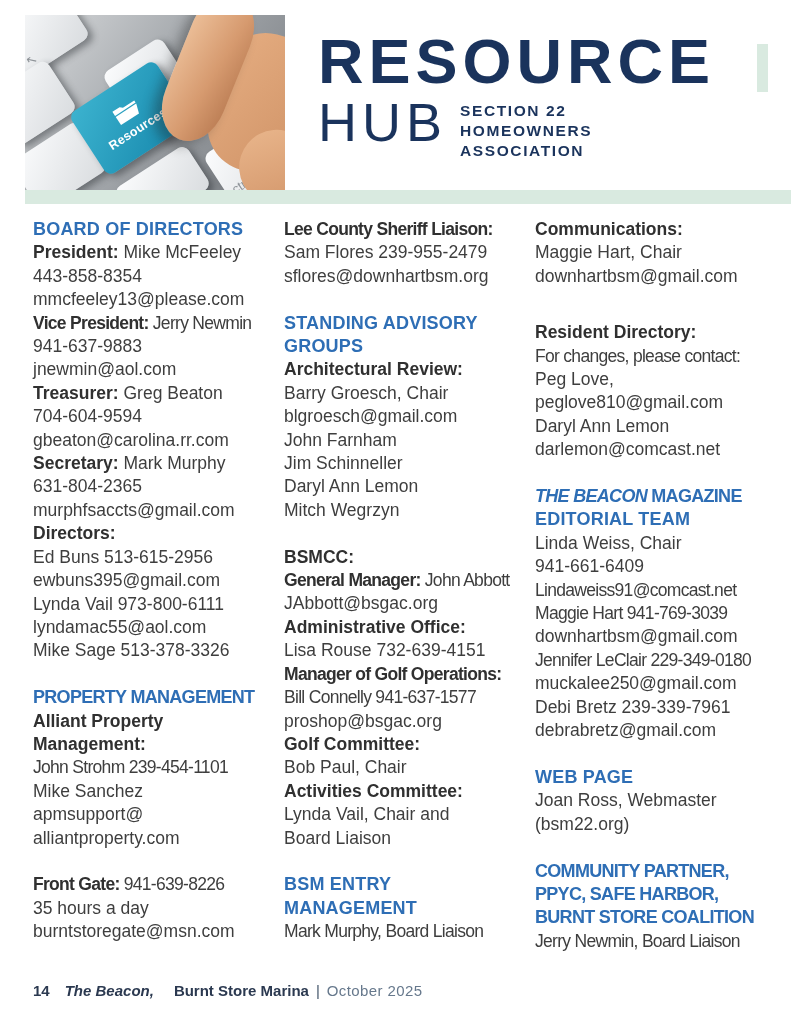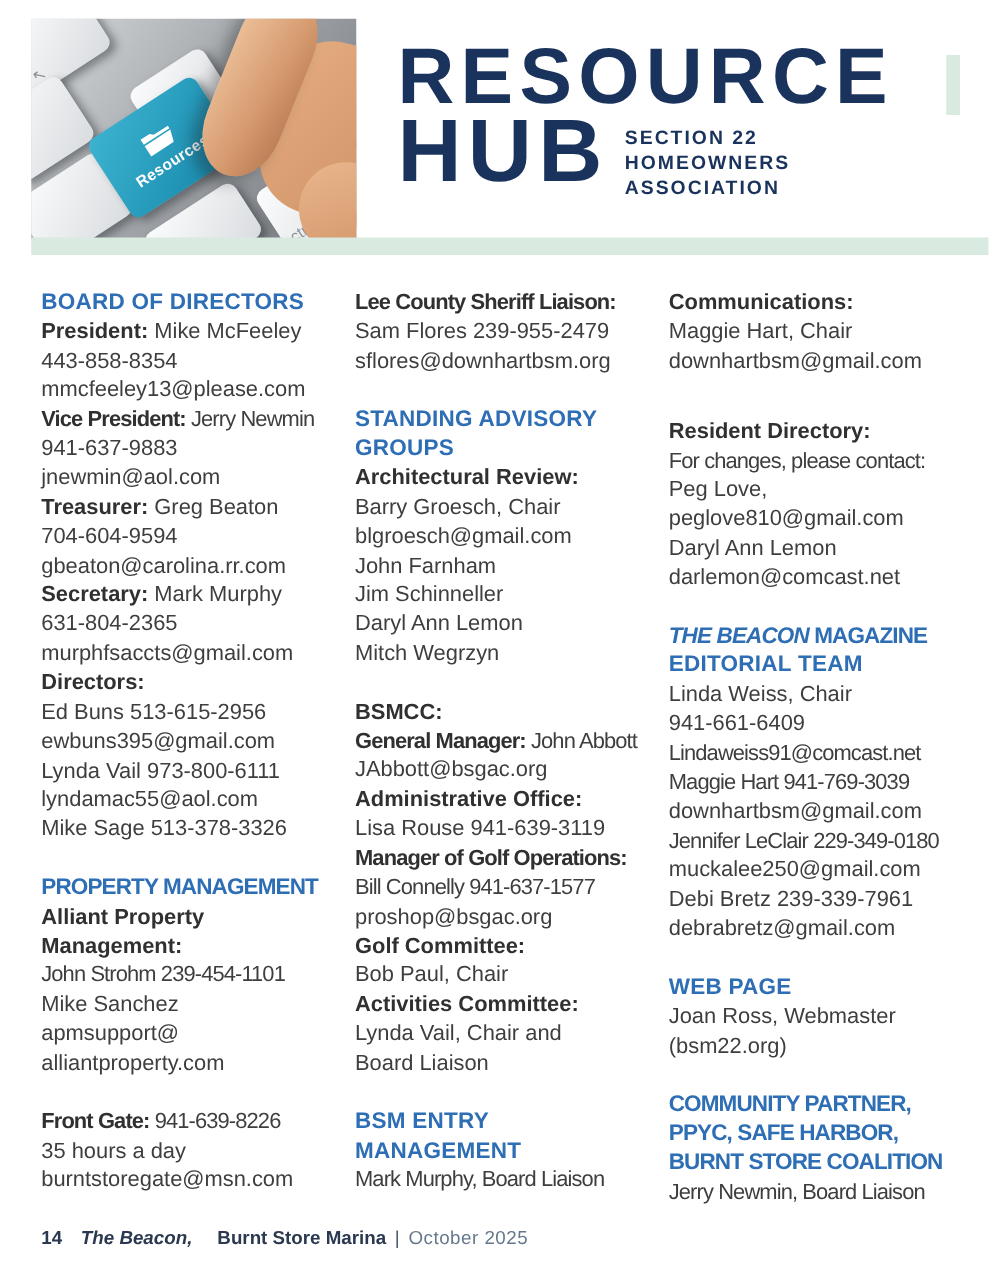--- a/index.html
+++ b/index.html
@@ -36,27 +36,27 @@
     width:150px;height:140px;left:188px;top:25px;transform:rotate(15deg);
     border-radius:45px;background:linear-gradient(120deg,#e6ae82,#c88a5e);
   }
   .thumb{
     width:85px;height:75px;left:213px;top:118px;transform:rotate(40deg);
     border-radius:38px;background:linear-gradient(120deg,#eab78d,#cf9165);
   }
   .titleblock{position:absolute;left:318px;top:30px;color:#1a335c;}
   .title1{font-size:63px;font-weight:700;letter-spacing:5px;line-height:62px;white-space:nowrap;}
   .title-row{display:flex;align-items:flex-start;}
-  .title2{font-size:71px;font-weight:700;letter-spacing:5px;line-height:60px;}
+  .title2{font-size:54px;font-weight:400;letter-spacing:5px;line-height:60px;}
   .subtitle{margin-left:13px;margin-top:9px;font-size:15.5px;font-weight:700;letter-spacing:1.6px;line-height:20px;white-space:nowrap;}
   .mint-strip{position:absolute;left:25px;top:190px;width:766px;height:14px;background:#d9eae0;}
   .mint-tab{position:absolute;left:757px;top:44px;width:11px;height:48px;background:#d9eae0;}
   
   .columns{
-    position:absolute;left:33px;top:230px;width:740px;
+    position:absolute;left:33px;top:218px;width:740px;
     display:flex;gap:13px;color:#3e3e3e;font-size:17.5px;
   }
   .col{flex:1 1 0;min-width:0;}
   .line{line-height:23.4px;white-space:nowrap;}
   .hline{color:#2e6eb5;font-weight:700;font-size:18px;letter-spacing:.2px;}
   .b{font-weight:700;color:#303030;}
   .i{font-style:italic;}
   .tight{letter-spacing:-0.7px;}
   
   .footer{
@@ -171,21 +171,21 @@
           <div class="line"><span>John Farnham</span></div>
           <div class="line"><span>Jim Schinneller</span></div>
           <div class="line"><span>Daryl Ann Lemon</span></div>
           <div class="line"><span>Mitch Wegrzyn</span></div>
         </div>
         <div class="block" style="margin-top: 23.4px;">
           <div class="line"><span class="b">BSMCC:</span></div>
           <div class="line tight"><span class="b">General Manager: </span><span>John Abbott</span></div>
           <div class="line"><span>JAbbott@bsgac.org</span></div>
           <div class="line"><span class="b">Administrative Office:</span></div>
-          <div class="line"><span>Lisa Rouse 941-639-3119</span></div>
+          <div class="line"><span>Lisa Rouse 732-639-4151</span></div>
           <div class="line tight"><span class="b">Manager of Golf Operations:</span></div>
           <div class="line tight"><span>Bill Connelly 941-637-1577</span></div>
           <div class="line"><span>proshop@bsgac.org</span></div>
           <div class="line"><span class="b">Golf Committee:</span></div>
           <div class="line"><span>Bob Paul, Chair</span></div>
           <div class="line"><span class="b">Activities Committee:</span></div>
           <div class="line"><span>Lynda Vail, Chair and</span></div>
           <div class="line"><span>Board Liaison</span></div>
         </div>
         <div class="block" style="margin-top: 23.4px;">

